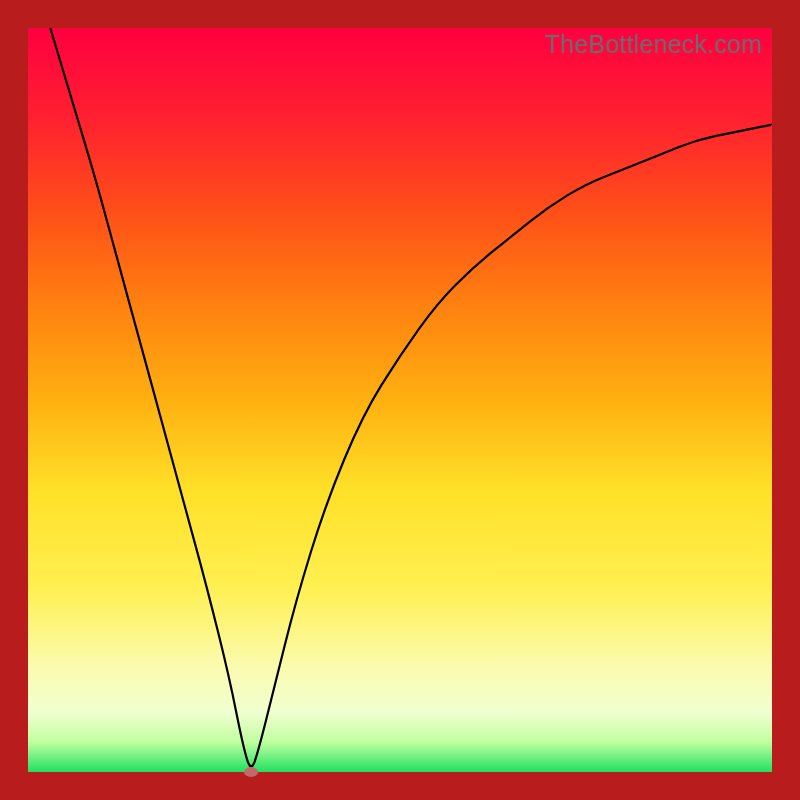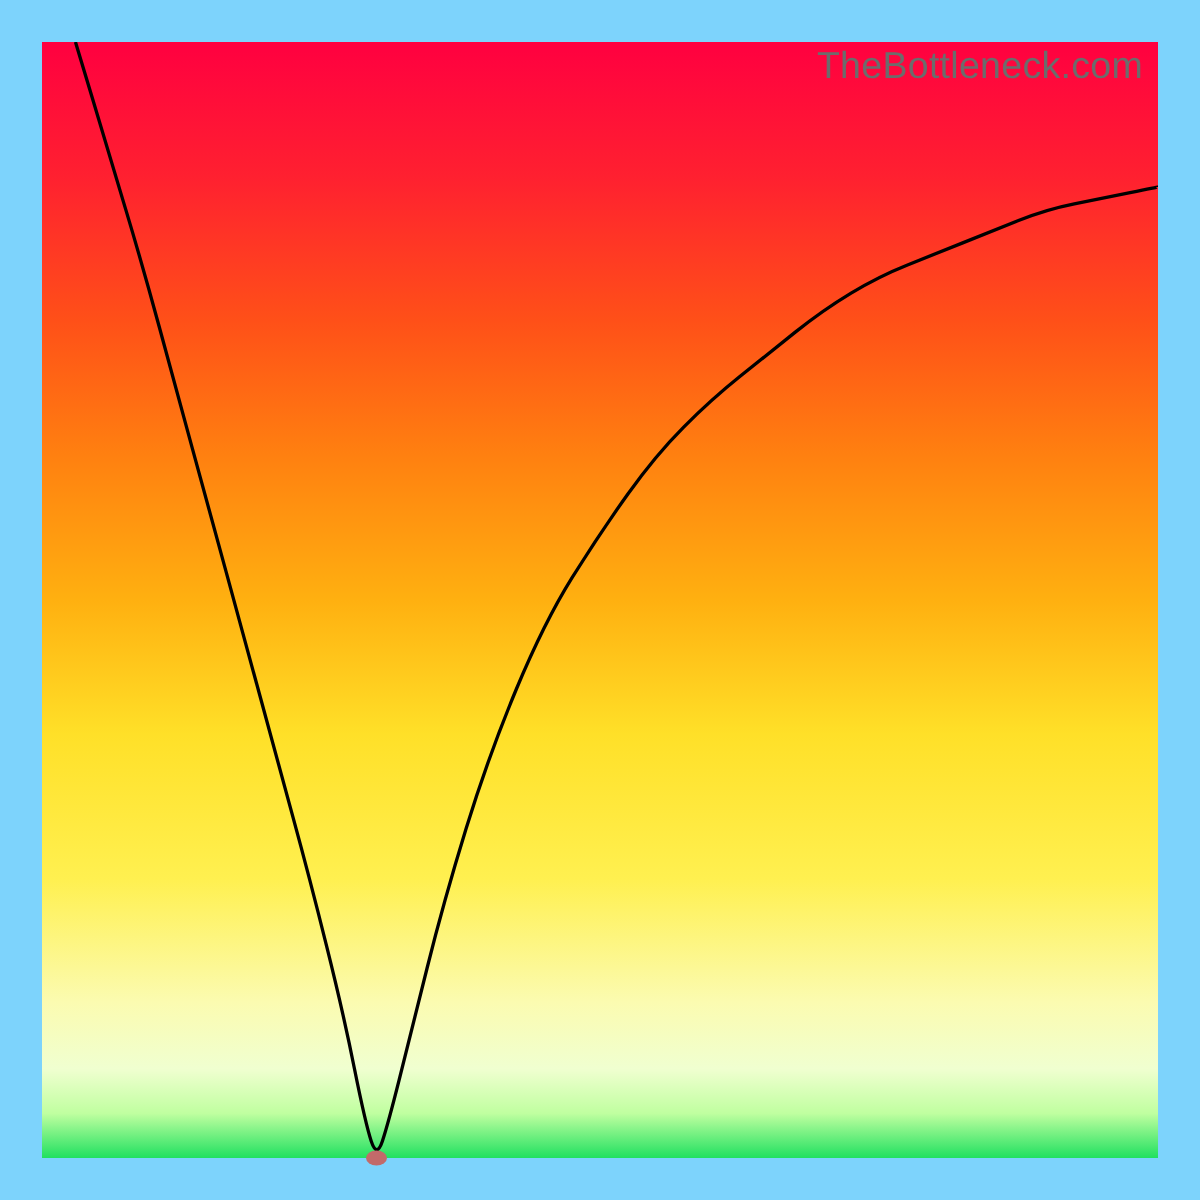--- a/index.html
+++ b/index.html
@@ -1,20 +1,20 @@
 <!DOCTYPE html>
 <html><head>
 <meta charset="utf-8">
 <style>
   * { margin: 0; padding: 0; box-sizing: border-box; }
   html, body { width: 800px; height: 800px; overflow: hidden; background: #000; }
   .frame {
     width: 800px;
     height: 800px;
-    background: #7dd3fc;
+    background: #b91c1c;
     position: relative;
   }
   .plot-area {
     position: absolute;
     left: 28px;
     top: 28px;
     width: 744px;
     height: 744px;
     background: linear-gradient(to bottom,
       #ff0040 0%,

